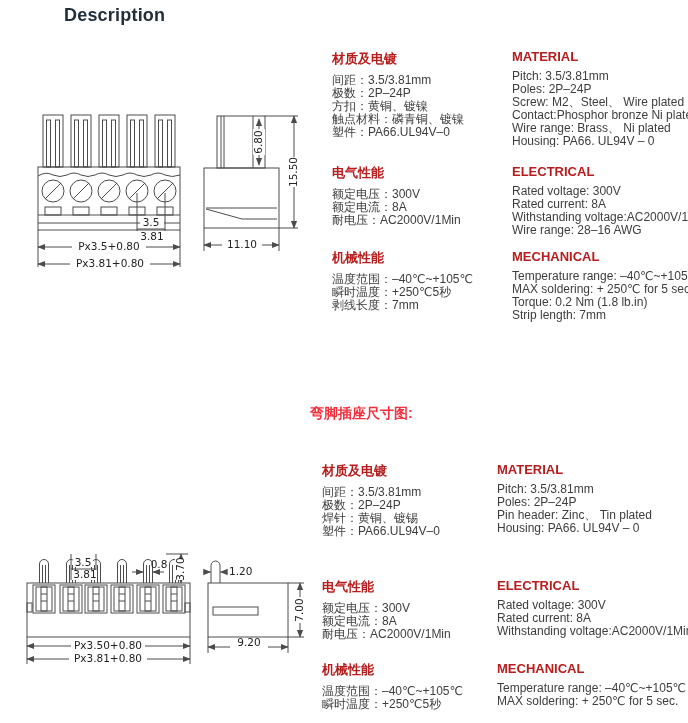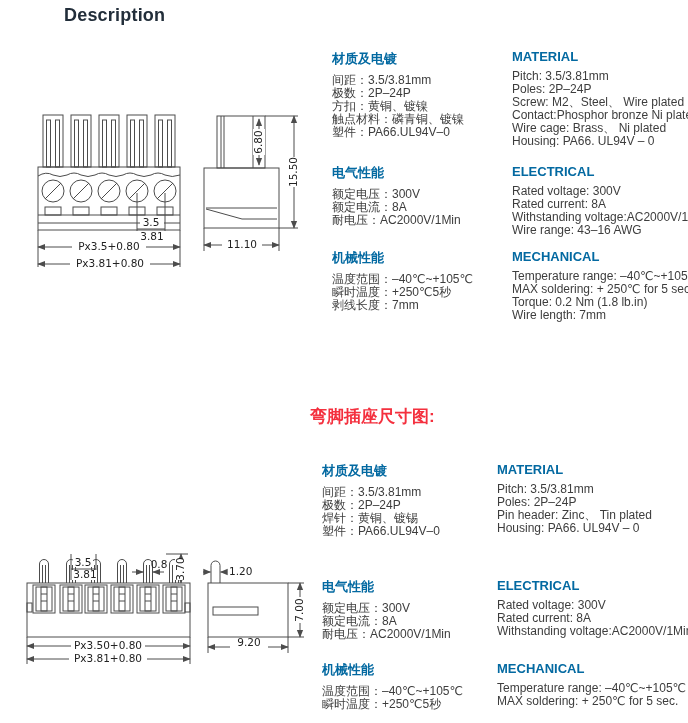--- a/index.html
+++ b/index.html
@@ -5,25 +5,25 @@
   html,body{margin:0;padding:0;background:#ffffff;}
   body{
     position:relative;width:688px;height:723px;overflow:hidden;
     font-family:"Liberation Sans","DejaVu Sans",sans-serif;color:#3c3c3c;
   }
   .page-title{
     position:absolute;left:16px;top:5px;font-size:18px;font-weight:bold;
     color:#222e3a;letter-spacing:.2px;margin-left:48px;
   }
   .section-heading-red{
-    position:absolute;left:310px;top:405px;font-size:17px;font-weight:bold;
+    position:absolute;left:310px;top:405px;font-size:14px;font-weight:bold;
     color:#f4303e;
   }
   .spec-block{position:absolute;white-space:nowrap;overflow:hidden;}
-  .spec-heading{font-size:13px;font-weight:bold;color:#0369a1;margin:0 0 6px 0;}
+  .spec-heading{font-size:13px;font-weight:bold;color:#b91c1c;margin:0 0 6px 0;}
   .spec-line{font-size:12px;line-height:12.9px;color:#3d3d3d;}
   svg{position:absolute;}
   svg text{font-family:"DejaVu Sans","Liberation Sans",sans-serif;font-size:10.5px;fill:#222;}
 </style>
 </head>
 <body>
 
 <div class="page-title">Description</div>
 
 <svg width="310" height="180" viewBox="0 0 310 180" style="left:20px;top:95px;">
@@ -145,40 +145,40 @@
     </div>
 </div>
 
 <div class="spec-block" style="left:512px;top:49px;width:176px;">
   <div class="spec-heading">MATERIAL</div>
   <div>
       <div class="spec-line">Pitch: 3.5/3.81mm</div>
       <div class="spec-line">Poles: 2P–24P</div>
       <div class="spec-line">Screw: M2、Steel、 Wire plated</div>
       <div class="spec-line">Contact:Phosphor bronze Ni plated</div>
-      <div class="spec-line">Wire cage: Brass、 Ni plated</div>
+      <div class="spec-line">Wire range: Brass、 Ni plated</div>
       <div class="spec-line">Housing: PA66. UL94V – 0</div>
     </div>
 </div>
 <div class="spec-block" style="left:512px;top:164px;width:176px;">
   <div class="spec-heading">ELECTRICAL</div>
   <div>
       <div class="spec-line">Rated voltage: 300V</div>
       <div class="spec-line">Rated current: 8A</div>
       <div class="spec-line">Withstanding voltage:AC2000V/1Min</div>
-      <div class="spec-line">Wire range: 43–16 AWG</div>
+      <div class="spec-line">Wire range: 28–16 AWG</div>
     </div>
 </div>
 <div class="spec-block" style="left:512px;top:249px;width:176px;">
   <div class="spec-heading">MECHANICAL</div>
   <div>
       <div class="spec-line">Temperature range: –40℃~+105℃</div>
       <div class="spec-line">MAX soldering: + 250℃ for 5 sec.</div>
       <div class="spec-line">Torque: 0.2 Nm (1.8 lb.in)</div>
-      <div class="spec-line">Wire length: 7mm</div>
+      <div class="spec-line">Strip length: 7mm</div>
     </div>
 </div>
 
 <div class="section-heading-red">弯脚插座尺寸图:</div>
 
 <svg width="312" height="130" viewBox="0 0 312 130" style="left:10px;top:542px;">
   <defs>
     <marker id="ah2" viewBox="0 0 10 10" refX="9" refY="5" markerWidth="8" markerHeight="8" orient="auto-start-reverse">
       <path d="M0,1 L10,5 L0,9 z" fill="#4c4c4c"></path>
     </marker>

